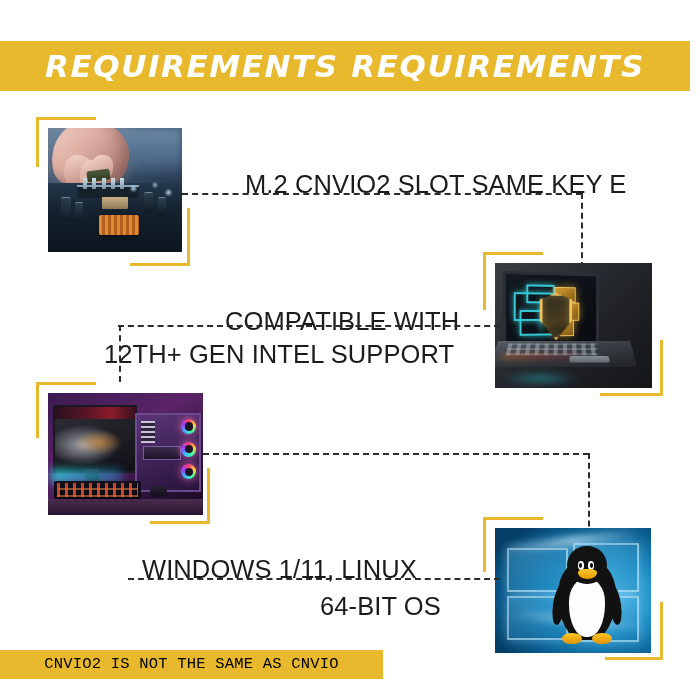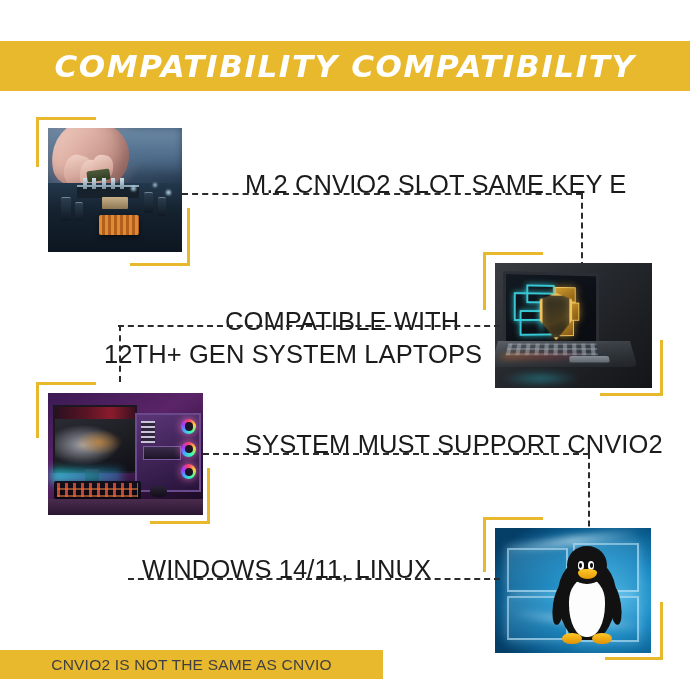--- a/index.html
+++ b/index.html
@@ -59,22 +59,22 @@
     background: #e9b92d;
   }
   .footer-text {
     position: absolute;
     left: 0;
     top: 0;
     width: 383px;
     height: 29px;
     line-height: 29px;
     text-align: center;
-    color: #404040;
-    font-family: Liberation Sans, sans-serif;
+    color: #000000;
+    font-family: Liberation Mono, monospace;
     font-size: 15.5px;
     letter-spacing: 0.2px;
     white-space: nowrap;
   }
 
   
   .photo {
     position: absolute;
     overflow: hidden;
     background: #222;
@@ -486,21 +486,21 @@
   }
   .tux-foot.lf { left: 12%; }
   .tux-foot.rf { right: 12%; }
 </style>
 </head>
 <body>
 
 <div id="infographic">
 
   <div class="header-band">
-    <div class="header-title">COMPATIBILITY COMPATIBILITY</div>
+    <div class="header-title">REQUIREMENTS REQUIREMENTS</div>
   </div>
 
   <div class="bracket tl" style="left:36px; top:117px; width:60px; height:50px;"></div>
   <div class="bracket br" style="left:130px; top:208px; width:60px; height:58px;"></div>
 
   <div class="photo mb-bg" style="left:48px; top:128px; width:134px; height:124px;">
     <div class="inner">
       <div class="mb-blur-top"></div>
       <div class="hand"></div>
       <div class="finger f1"></div>
@@ -548,21 +548,21 @@
       <div class="lap-base">
         <div class="keys"></div>
         <div class="rgb-glow"></div>
         <div class="touchpad"></div>
       </div>
       <div class="lap-floorglow"></div>
     </div>
   </div>
 
   <div class="caption l2" style="left:225px; top:303px;">COMPATIBLE WITH</div>
-  <div class="caption l2" style="left:104px; top:336px;">12TH+ GEN SYSTEM LAPTOPS</div>
+  <div class="caption l2" style="left:104px; top:336px;">12TH+ GEN INTEL SUPPORT</div>
   <div class="dash-h" style="left:118px; top:325px; width:382px;"></div>
   <div class="dash-v" style="left:119px; top:325px; height:57px;"></div>
 
   <div class="bracket tl" style="left:36px; top:382px; width:60px; height:56px;"></div>
   <div class="bracket br" style="left:150px; top:468px; width:60px; height:56px;"></div>
 
   <div class="photo pc-bg" style="left:48px; top:393px; width:155px; height:122px;">
     <div class="inner">
       <div class="monitor">
         <div class="mon-strip"></div>
@@ -585,21 +585,20 @@
       </div>
       <div class="desk"></div>
       <div class="desk-glow-c"></div>
       <div class="keyboard">
         <div class="kb-keys"></div>
       </div>
       <div class="mouse"></div>
     </div>
   </div>
 
-  <div class="caption" style="left:245px; top:428px;">SYSTEM MUST SUPPORT CNVIO2</div>
   <div class="dash-h" style="left:203px; top:453px; width:386px;"></div>
   <div class="dash-v" style="left:588px; top:453px; height:83px;"></div>
 
   <div class="bracket tl" style="left:483px; top:517px; width:60px; height:55px;"></div>
   <div class="bracket br" style="left:605px; top:602px; width:58px; height:58px;"></div>
 
   <div class="photo win-bg" style="left:495px; top:528px; width:156px; height:125px;">
     <div class="inner">
       <div class="win-ray" style="left:4%; top:6%; width:90%; height:8%; transform:rotate(-7deg);"></div>
       <div class="win-ray" style="left:10%; top:70%; width:86%; height:7%; transform:rotate(6deg);"></div>
@@ -620,20 +619,21 @@
               <div class="tux-pupil"></div>
             </div>
           <div class="tux-beak"></div>
         </div>
         <div class="tux-foot lf"></div>
         <div class="tux-foot rf"></div>
       </div>
     </div>
   </div>
 
-  <div class="caption l2" style="left:142px; top:551px;">WINDOWS 14/11, LINUX</div>
+  <div class="caption l2" style="left:142px; top:551px;">WINDOWS 1/11, LINUX</div>
+  <div class="caption l2" style="left:320px; top:588px;">64-BIT OS</div>
   <div class="dash-h" style="left:128px; top:578px; width:372px;"></div>
 
   <div class="footer-band">
     <div class="footer-text">CNVIO2 IS NOT THE SAME AS CNVIO</div>
   </div>
 
 </div>
 
 </body></html>

